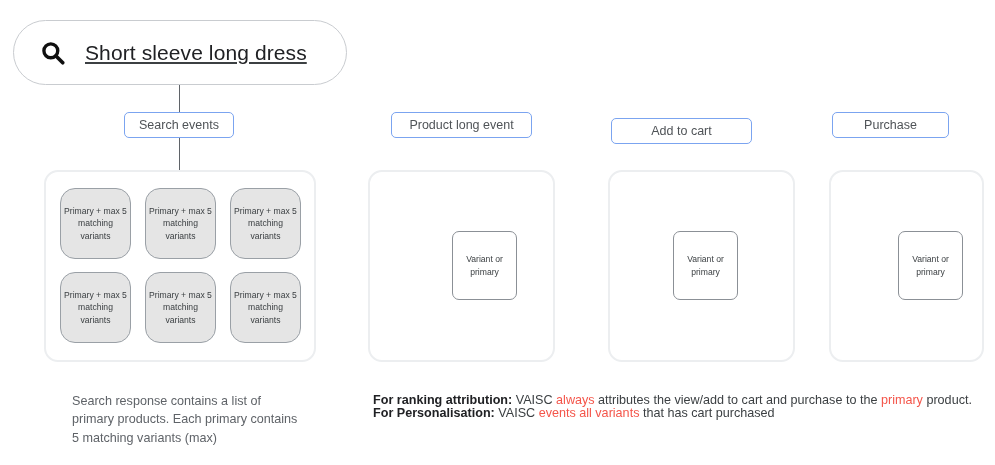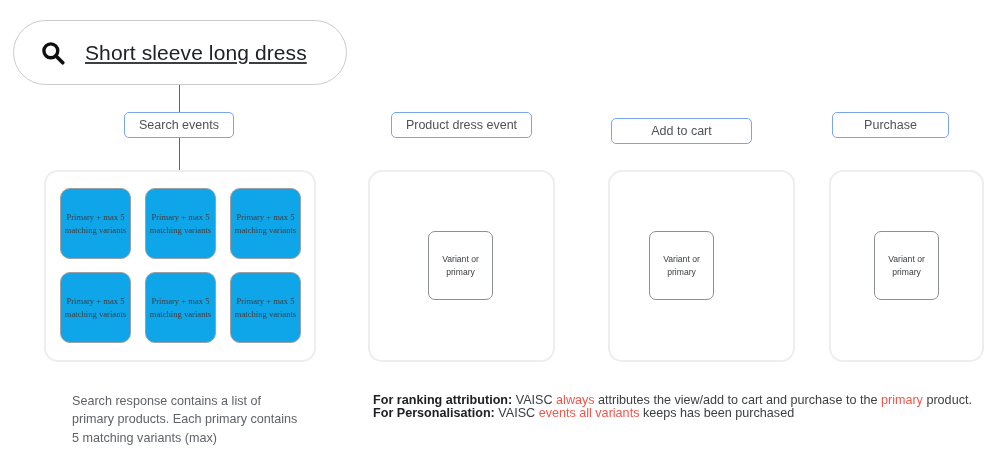--- a/index.html
+++ b/index.html
@@ -98,50 +98,50 @@
     width: 241px;
     display: grid;
     grid-template-columns: repeat(3, 71px);
     grid-template-rows: repeat(2, 71px);
     column-gap: 14px;
     row-gap: 13px;
   }
   .primary-box {
     box-sizing: border-box;
     border: 1.1px solid #9aa0a6;
-    border-radius: 10px;
-    background: #0ea5e9;
+    border-radius: 15px;
+    background: #e5e5e5;
     display: flex;
     align-items: center;
     justify-content: center;
     text-align: center;
     font-size: 8.6px;
     line-height: 1.45;
     color: #3c4043;
     padding: 2px;
-    font-family: Liberation Serif, serif;
   }
 
   
   .variant-box {
     position: absolute;
     box-sizing: border-box;
     width: 65px;
     height: 69px;
     top: 231px;
     border: 1.1px solid #8b9096;
     border-radius: 7px;
     background: #ffffff;
     display: flex;
     align-items: center;
     justify-content: center;
     text-align: center;
     font-size: 8.6px;
     line-height: 1.5;
     color: #3c4043;
+    margin-left: 24px;
   }
   .variant-view     { left: 428px; }
   .variant-cart     { left: 649px; }
   .variant-purchase { left: 874px; }
 
   
   .caption-left {
     position: absolute;
     left: 72px;
     top: 392px;
@@ -175,21 +175,21 @@
   <span class="search-text">Short sleeve long dress</span>
 </div>
 
 <div class="connector" style="left:179px; top:85px; height:27px;"></div>
 <div class="connector" style="left:179px; top:138px; height:32px;"></div>
 
 <div class="chip chip-search">
   <span>Search events</span>
 </div>
 <div class="chip chip-view">
-  <span>Product dress event</span>
+  <span>Product long event</span>
 </div>
 <div class="chip chip-cart">
   <span>Add to cart</span>
 </div>
 <div class="chip chip-purchase">
   <span>Purchase</span>
 </div>
 
 <div class="card card-search"></div>
 <div class="card card-view"></div>
@@ -227,15 +227,15 @@
   <span>Variant or primary</span>
 </div>
 
 <div class="caption-left">Search response contains a list of primary products. Each primary contains 5 matching variants (max)</div>
 
 <div class="notes">
   <div class="note-line">
     <span class="note-lead">For ranking attribution:</span><span> VAISC </span><span class="hl">always</span><span> attributes the view/add to cart and purchase to the </span><span class="hl">primary</span><span> product.</span>
   </div>
   <div class="note-line">
-    <span class="note-lead">For Personalisation:</span><span> VAISC </span><span class="hl">events all variants</span><span> keeps has been purchased</span>
+    <span class="note-lead">For Personalisation:</span><span> VAISC </span><span class="hl">events all variants</span><span> that has cart purchased</span>
   </div>
 </div>
 
 </body></html>

